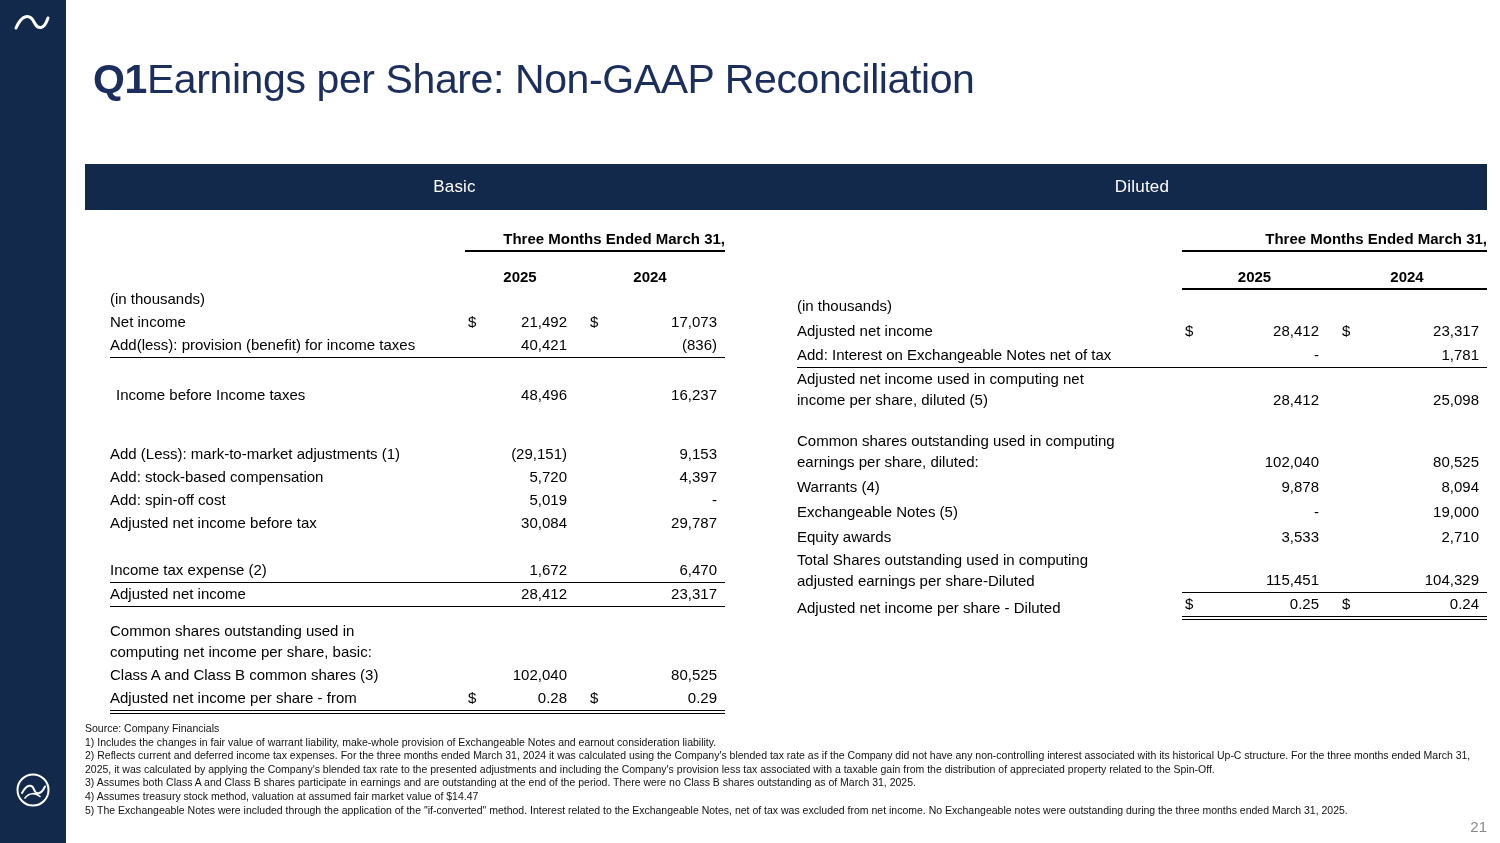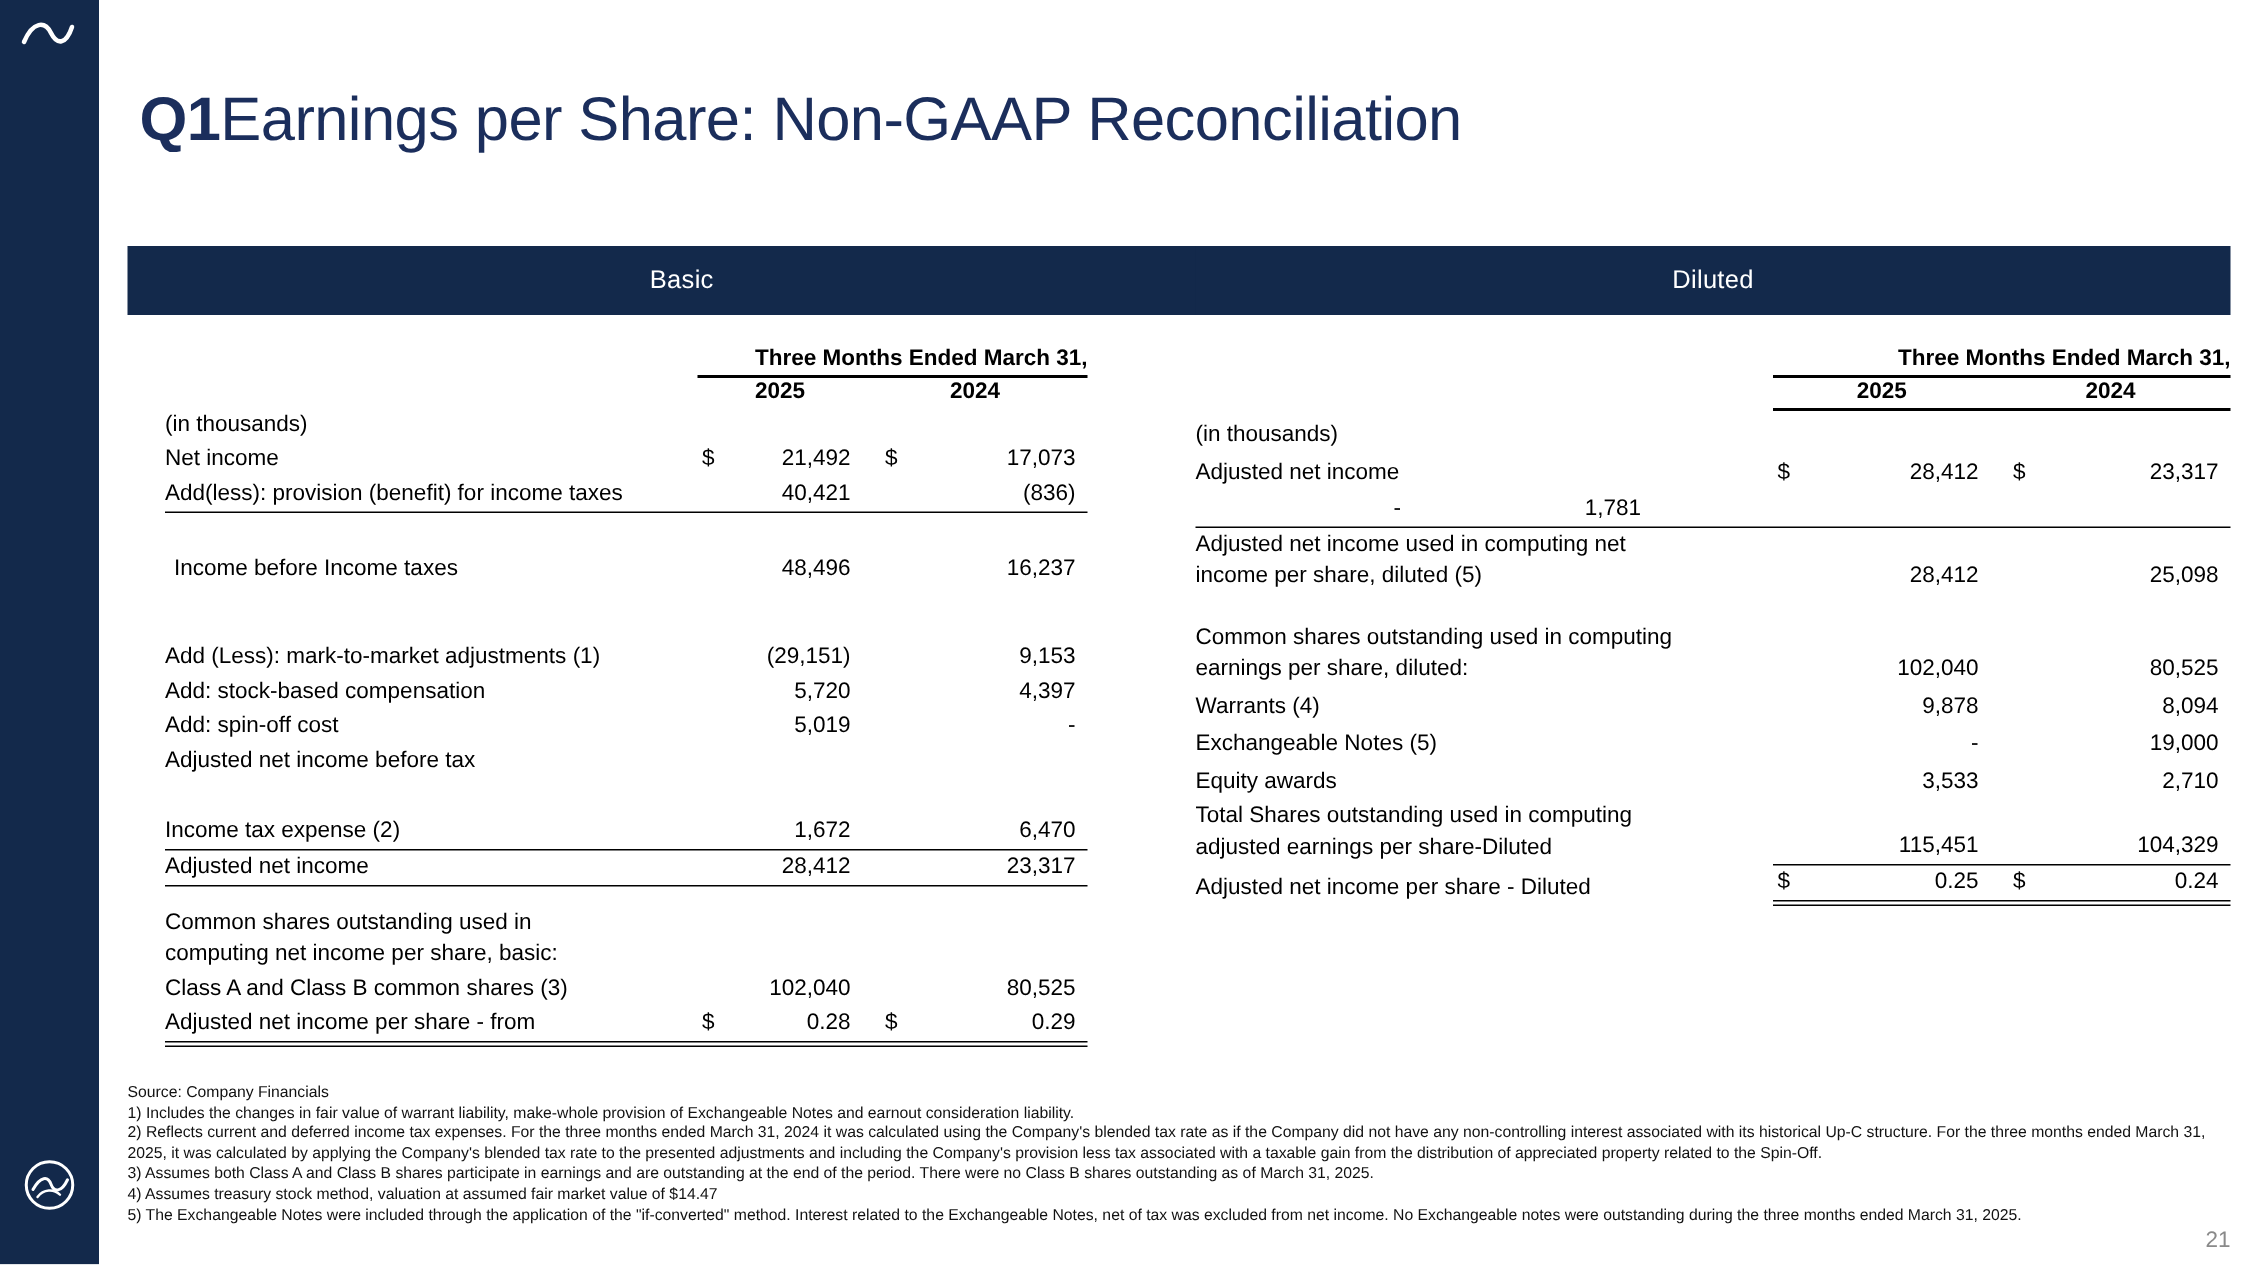--- a/index.html
+++ b/index.html
@@ -13,21 +13,21 @@
   .secbar{position:absolute;top:164px;height:46px;background:#13294B;color:#fff;display:flex;align-items:center;justify-content:center;font-size:17px;letter-spacing:0.2px}
   .secbar.b0{left:85px;width:739px}
   .secbar.b1{left:797px;width:690px}
   .fin-table{position:absolute;top:230px;font-size:15px}
   .fin-table.t0{left:110px;width:615px}
   .fin-table.t1{left:797px;width:690px}
   .phead{font-weight:700;text-align:right;border-bottom:2px solid #000;padding-bottom:3px;white-space:nowrap;font-size:15px}
   .t0 .phead{margin-left:355px;width:260px}
   .t1 .phead{margin-left:385px;width:305px}
   .years-row{display:flex}
-  .years-num{display:flex;padding-top:0}
+  .years-num{display:flex;padding-top:16px}
   .t0 .years-num{margin-left:355px;width:260px}
   .t1 .years-num{margin-left:385px;width:305px;border-bottom:2px solid #000;padding-bottom:3px}
   .yr{font-weight:700;text-align:center;font-size:15px}
   .t0 .y1{width:110px}.t0 .y2{width:150px}
   .t1 .y1{width:145px}.t1 .y2{width:160px}
   .rows{padding-top:3px}
   .frow{display:flex;align-items:flex-end}
   .frow>*{flex-shrink:0}
   .t0 .frow{min-height:23px}
   .t1 .frow{min-height:25px}
@@ -144,20 +144,26 @@
           <div class="flabel">Add: spin-off cost</div>
           <div class="fnum">
             <div class="fd"></div>
             <div class="fv1">5,019</div>
             <div class="fd2"></div>
             <div class="fv2">-</div>
           </div>
         </div>
         <div class="frow">
           <div class="flabel">Adjusted net income before tax</div>
+          <div class="fnum">
+            <div class="fd"></div>
+            <div class="fv1">30,084</div>
+            <div class="fd2"></div>
+            <div class="fv2">29,787</div>
+          </div>
         </div>
         <div style="height: 24px;"></div>
         <div class="frow bfull">
           <div class="flabel">Income tax expense (2)</div>
           <div class="fnum">
             <div class="fd"></div>
             <div class="fv1">1,672</div>
             <div class="fd2"></div>
             <div class="fv2">6,470</div>
           </div>
@@ -223,20 +229,21 @@
         <div class="frow">
           <div class="flabel">Adjusted net income</div>
           <div class="fnum">
             <div class="fd">$</div>
             <div class="fv1">28,412</div>
             <div class="fd2">$</div>
             <div class="fv2">23,317</div>
           </div>
         </div>
         <div class="frow bfull">
+          <div class="flabel">Add: Interest on Exchangeable Notes net of tax</div>
           <div class="fnum">
             <div class="fd"></div>
             <div class="fv1">-</div>
             <div class="fd2"></div>
             <div class="fv2">1,781</div>
           </div>
         </div>
         <div class="frow">
           <div class="flabel">Adjusted net income used in computing net<br>income per share, diluted (5)</div>
           <div class="fnum">

